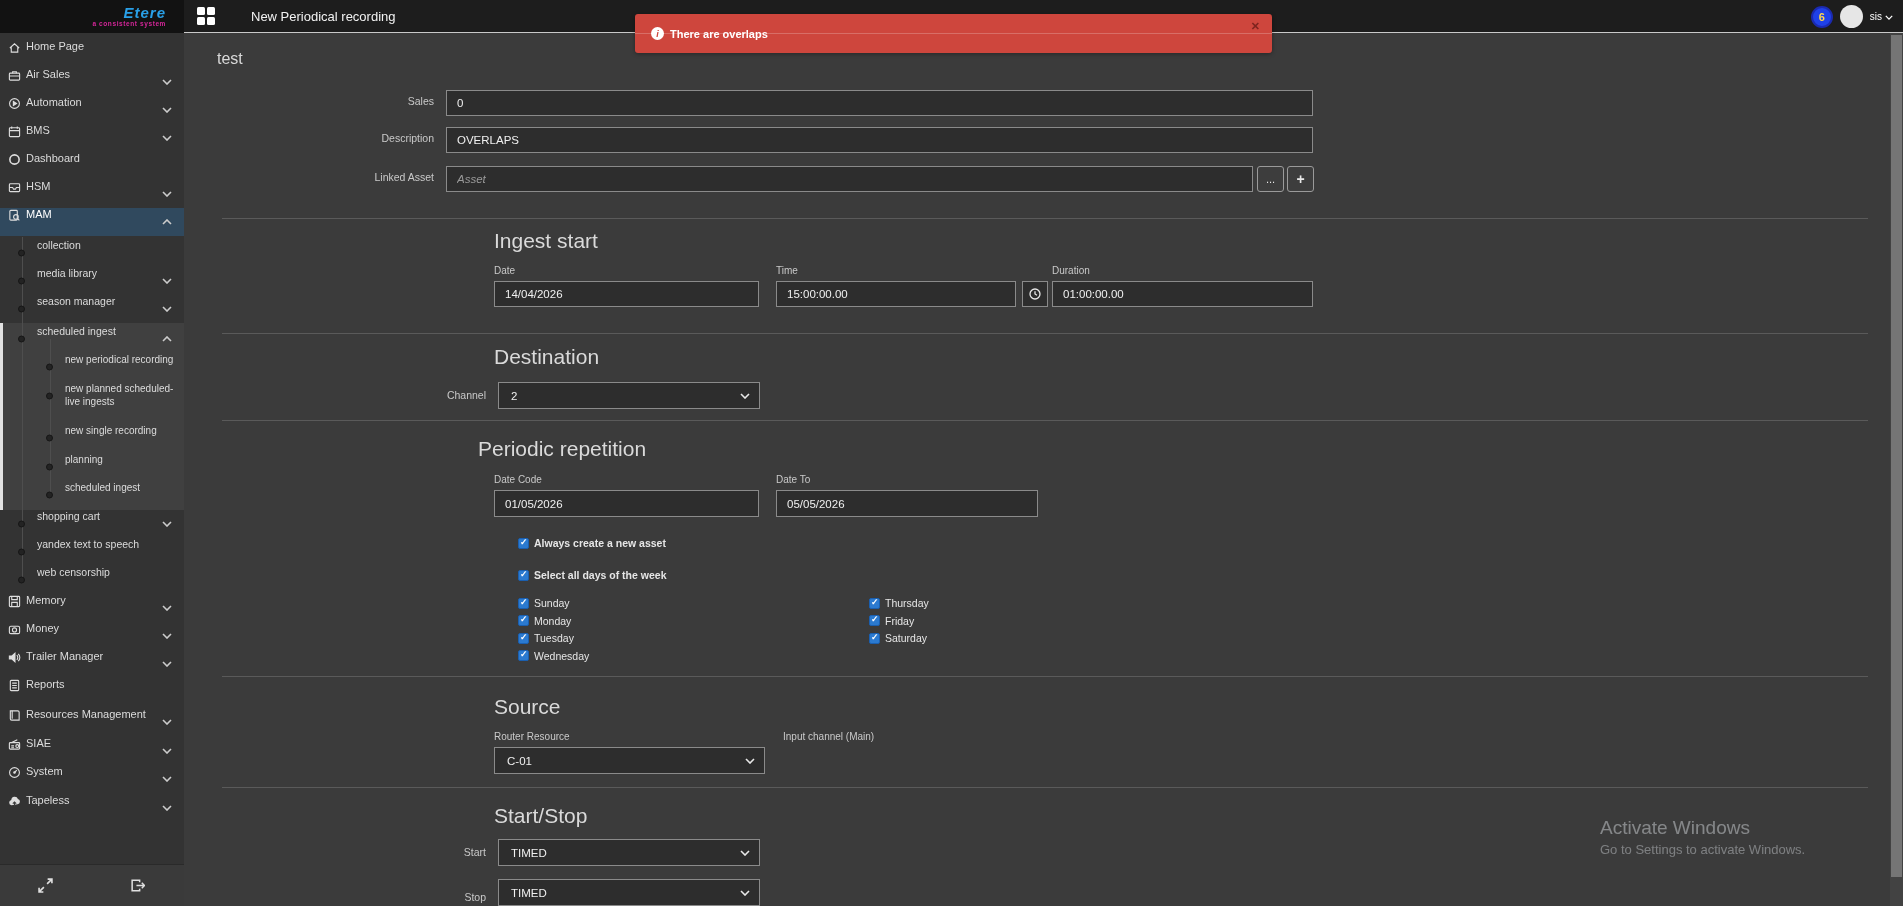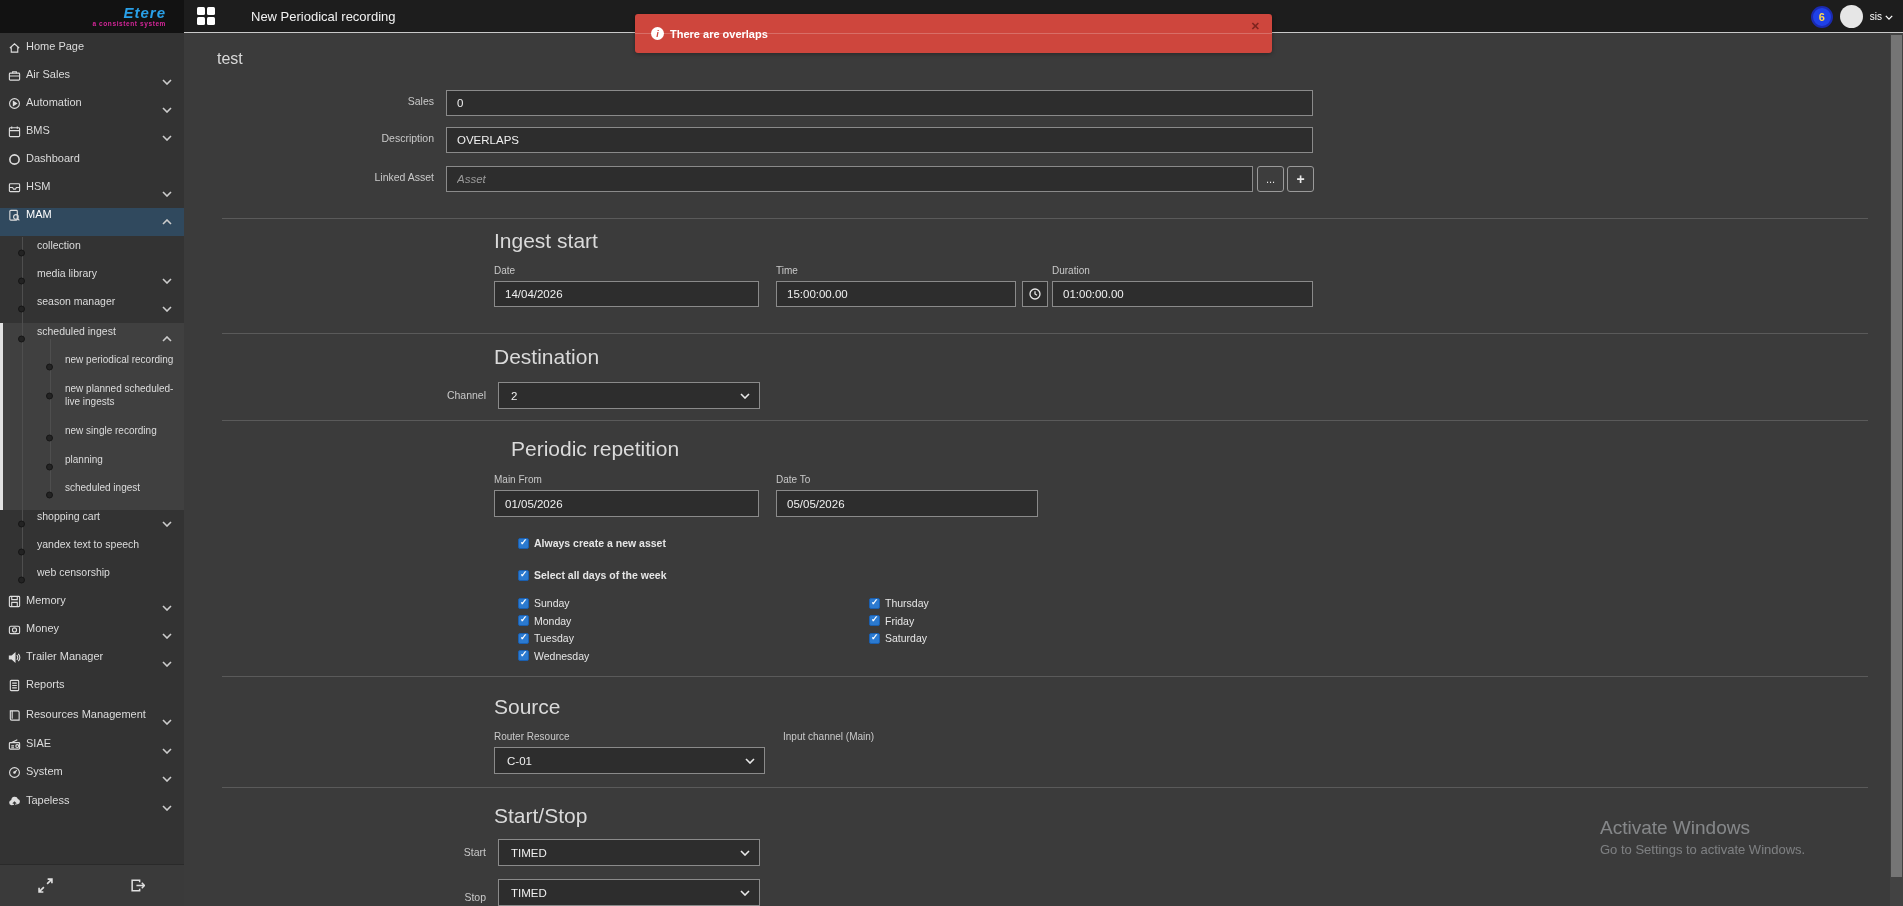--- a/index.html
+++ b/index.html
@@ -416,22 +416,22 @@
   <div class="rlabel" style="left:182px;top:356px">Channel</div>
   <div class="select" style="left:314px;top:349px;width:262px">
     <span>2</span>
     <svg width="10" height="6" viewBox="0 0 10 6">
         <polyline points="1,1 5,5 9,1" fill="none" stroke="#e8e8e8" stroke-width="1.6"></polyline>
       </svg>
   </div>
 
   <div class="divider" style="top:387px"></div>
 
-  <div class="sect" style="left:327px;top:404px">Periodic repetition</div>
-  <div class="flabel" style="left:310px;top:441px">Main From</div>
+  <div class="sect" style="left:294px;top:404px">Periodic repetition</div>
+  <div class="flabel" style="left:310px;top:441px">Date Code</div>
   <input class="input" style="left: 310px; top: 457px; width: 265px; height: 27px;" value="01/05/2026">
   <div class="flabel" style="left:592px;top:441px">Date To</div>
   <input class="input" style="left: 592px; top: 457px; width: 262px; height: 27px;" value="05/05/2026">
   <div>
       <div class="cb-row" style="left: 310px; top: 503px;">
         <span class="cb"></span>
         <span class="cb-label bold">Always create a new asset</span>
       </div>
       <div class="cb-row" style="left: 310px; top: 535px;">
         <span class="cb"></span>

